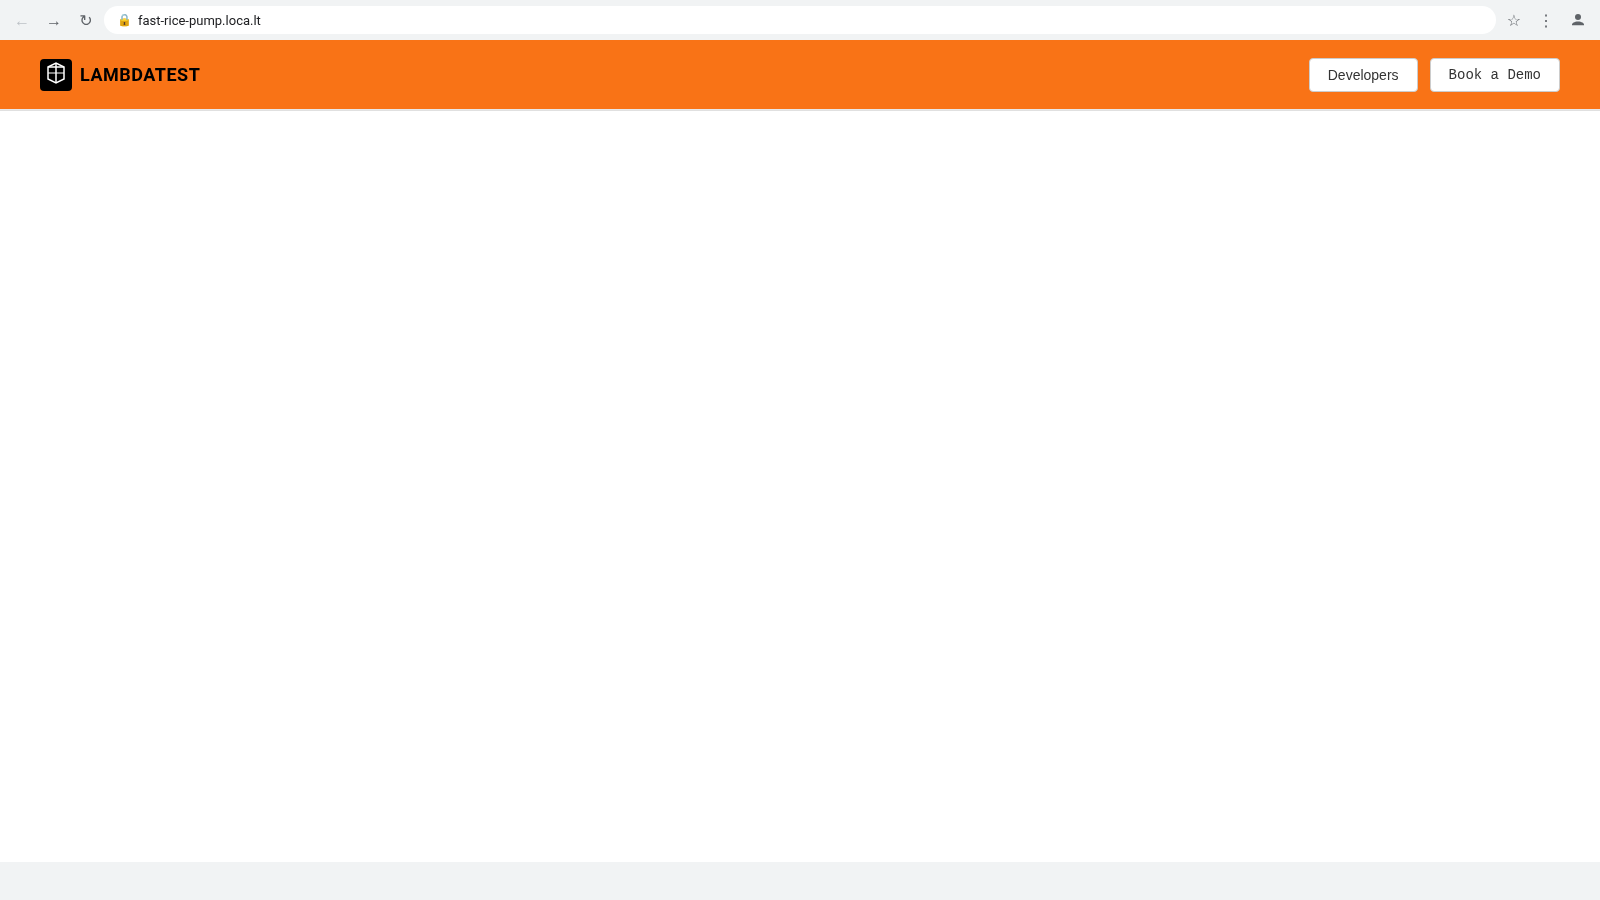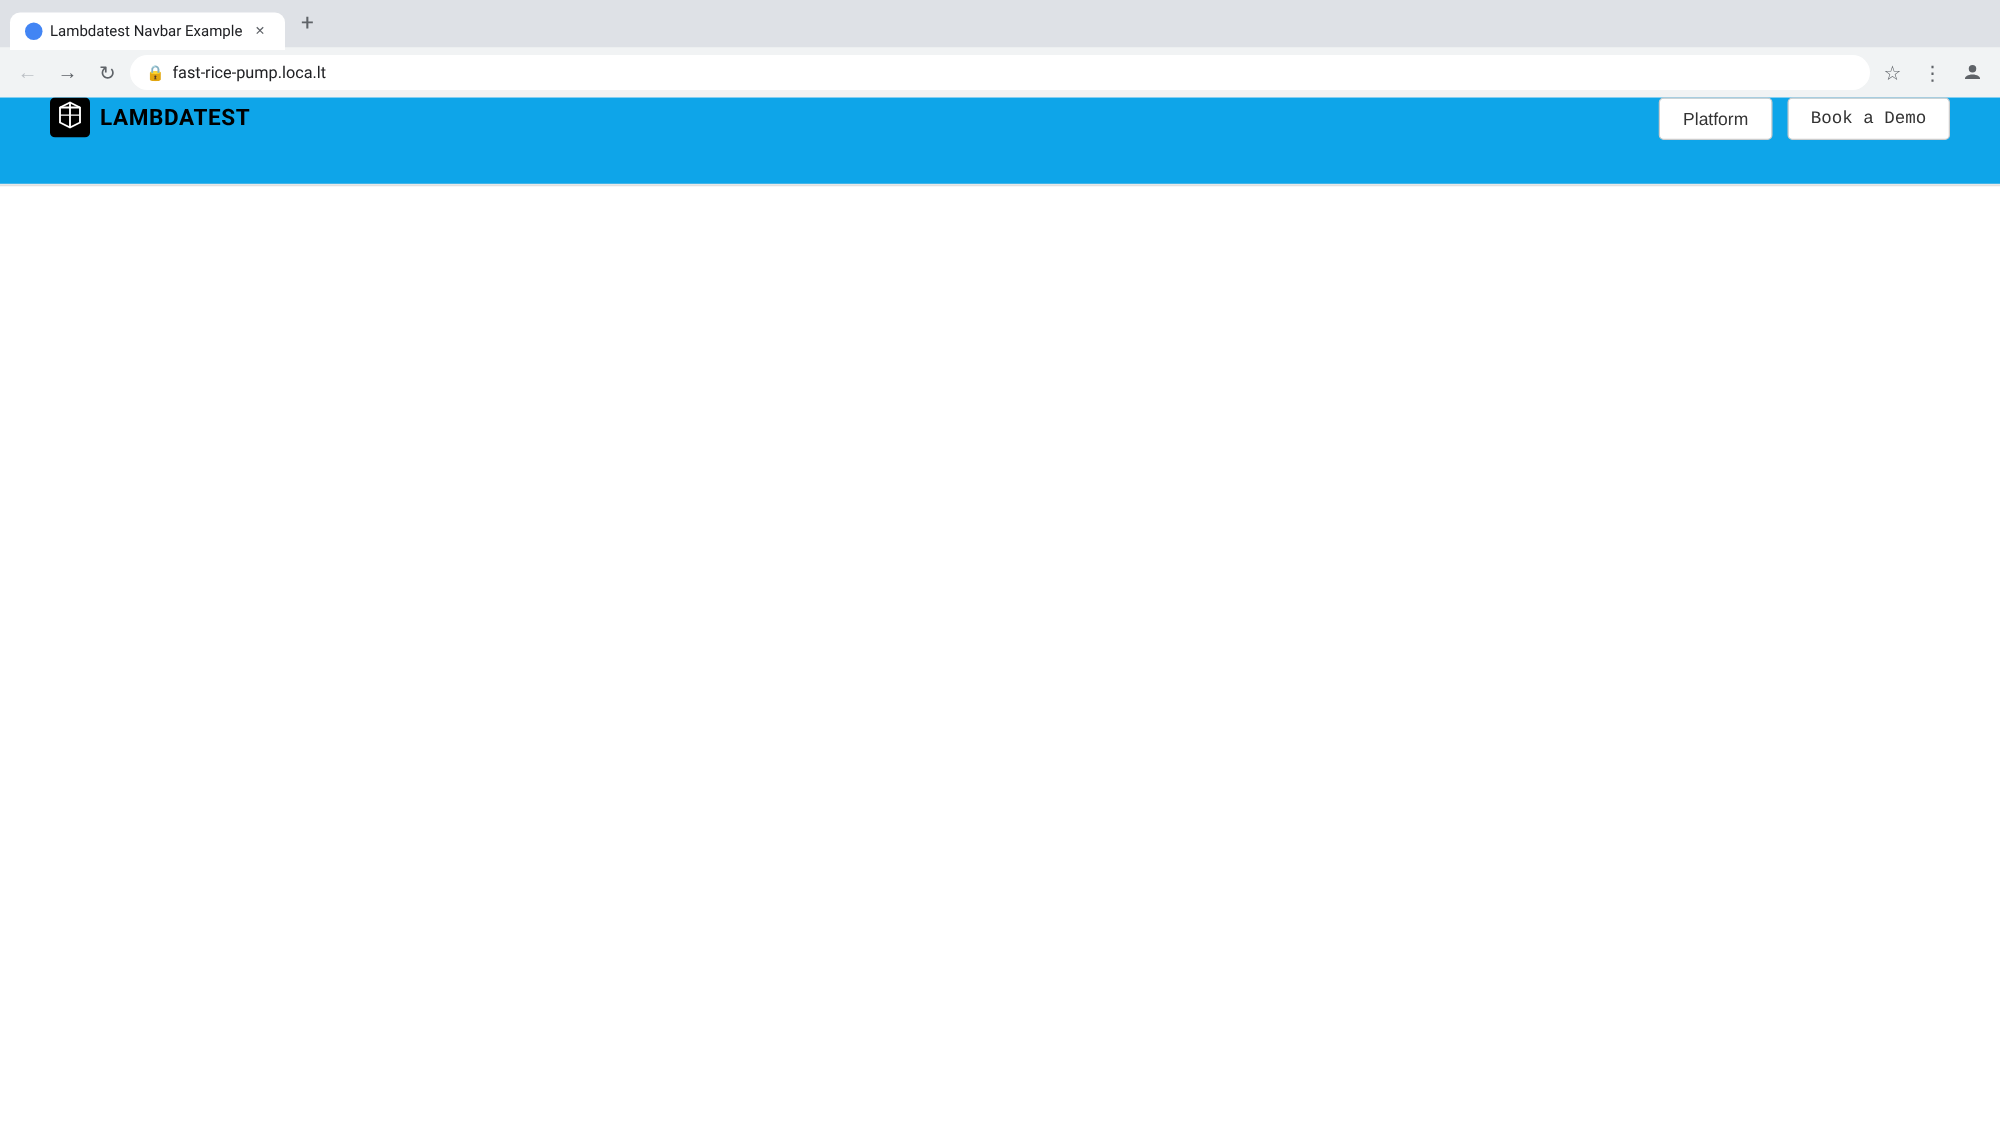--- a/index.html
+++ b/index.html
@@ -162,24 +162,24 @@
     .page-content {
       background: #ffffff;
       width: 100%;
       height: calc(900px - 78px);
       position: relative;
     }
 
     
     .navbar {
       display: flex;
-      align-items: flex-start;
+      align-items: center;
       padding: 0 40px;
       height: 70px;
-      background: #0ea5e9;
+      background: #f97316;
       border-bottom: 1px solid #e8e8e8;
       position: relative;
     }
 
     .logo-container {
       display: flex;
       align-items: center;
       gap: 8px;
       text-decoration: none;
     }
@@ -248,30 +248,20 @@
       height: 1px;
       background: #e0e0e0;
       width: 100%;
     }
   </style>
 </head>
 <body>
 
 <div>
 
-  <div class="browser-title-bar">
-    <div class="tab-strip">
-      <div class="tab">
-        <div class="tab-favicon"></div>
-        <span class="tab-title">Lambdatest Navbar Example</span>
-        <div class="tab-close">✕</div>
-      </div>
-      <div class="new-tab-btn">+</div>
-    </div>
-  </div>
 
   <div class="browser-toolbar">
     <div class="nav-btn disabled">←</div>
     <div class="nav-btn">→</div>
     <div class="nav-btn">↻</div>
     <div class="address-bar">
       <span class="address-bar-lock">🔒</span>
       <span class="address-text">fast-rice-pump.loca.lt</span>
     </div>
     <div class="toolbar-actions">
@@ -297,18 +287,18 @@
         <path d="M8 8 L16 4 L24 8 L24 20 L16 24 L8 20 Z" fill="none" stroke="white" stroke-width="1.5"></path>
         <path d="M16 4 L16 24" stroke="white" stroke-width="1.5"></path>
         <path d="M8 8 L24 8" stroke="white" stroke-width="1.5"></path>
         <path d="M8 14 L24 14" stroke="white" stroke-width="1"></path>
       </svg>
       <span class="logo-text">LAMBDATEST</span>
     </div>
 
 
     <div class="nav-actions">
-      <button class="btn-dashboard">Platform</button>
+      <button class="btn-dashboard">Developers</button>
       <button class="btn-demo">Book a Demo</button>
     </div>
   </nav>
   <div class="separator"></div>
 </div>
 
 </body></html>

